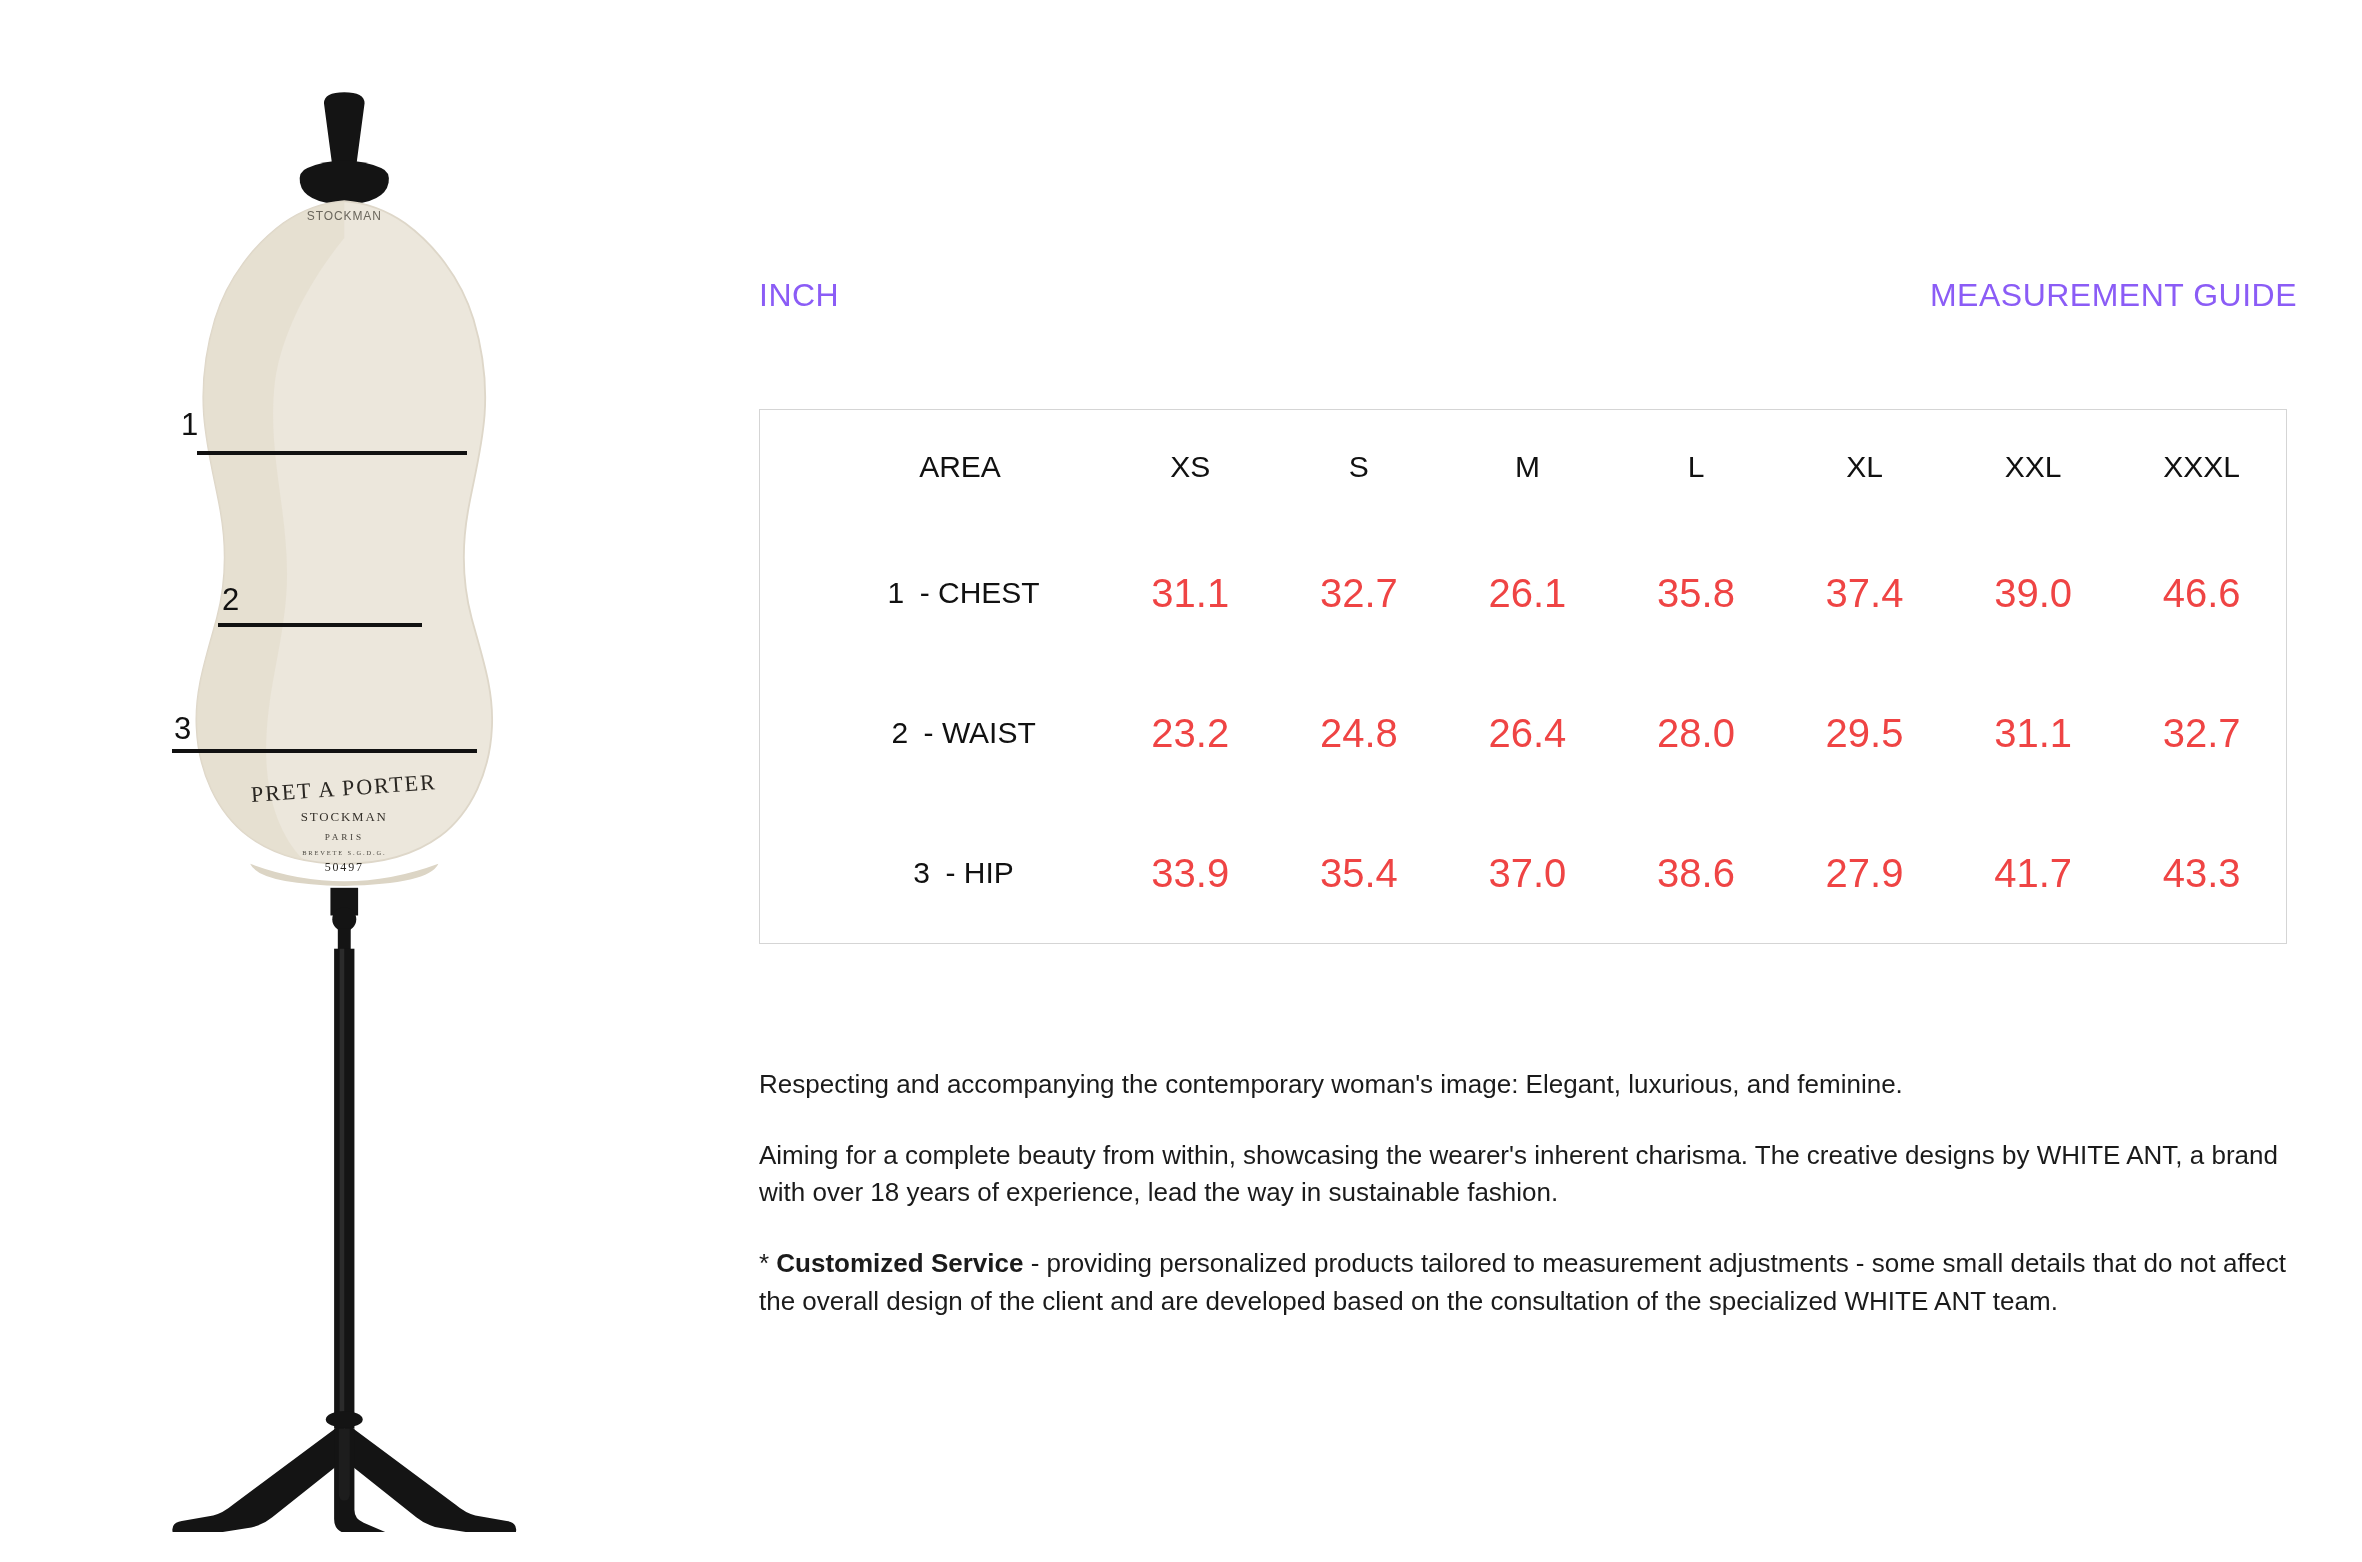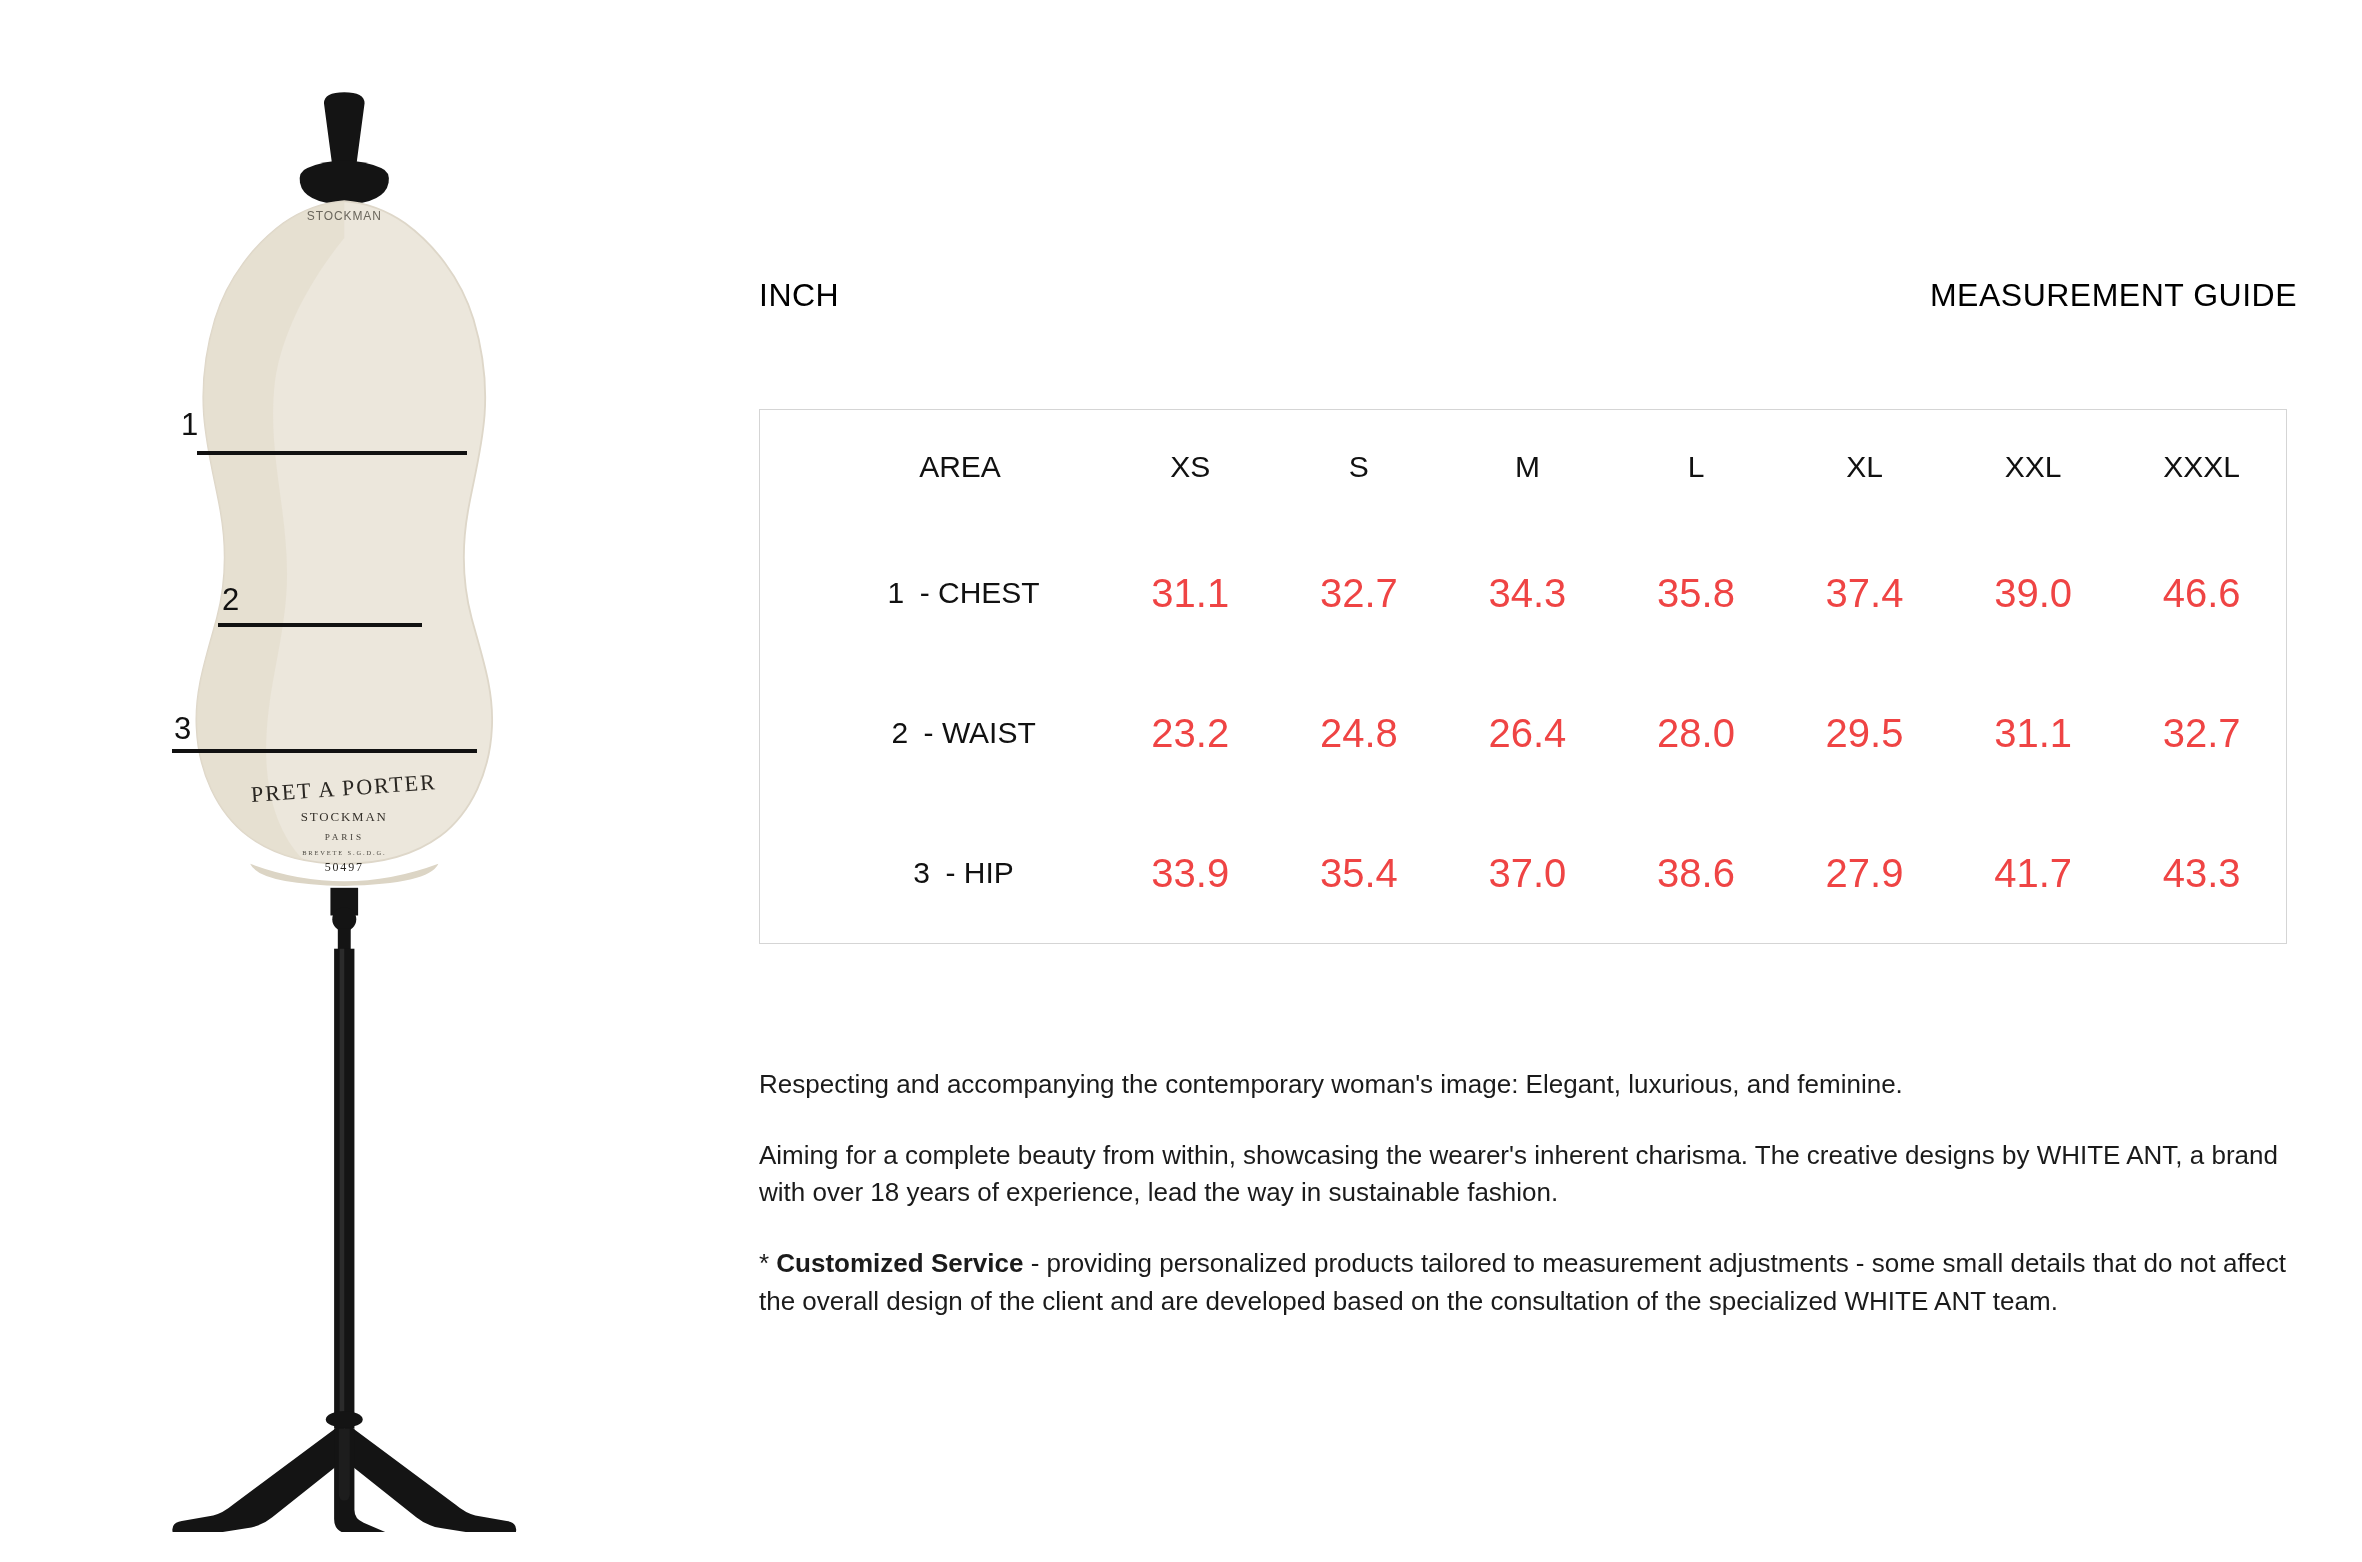--- a/index.html
+++ b/index.html
@@ -75,21 +75,21 @@
     top: 277px;
     width: 1538px;
     display: flex;
     justify-content: space-between;
     align-items: baseline;
   }
   .unit-label,
   .guide-title {
     font-size: 32px;
     letter-spacing: 0.5px;
-    color: #000000;
+    color: #8b5cf6;
     font-family: "Liberation Sans", sans-serif;
   }
 
   .size-table-wrap {
     position: absolute;
     left: 30px;
     top: 409px;
     width: 1528px;
     height: 535px;
     border: 1.8px solid #d5d5d5;
@@ -257,21 +257,21 @@
           </tr>
         </thead>
         <tbody>
           <tr>
             <td class="area-cell">
               <span class="idx">1</span>
               <span>- CHEST</span>
             </td>
             <td>31.1</td>
             <td>32.7</td>
-            <td>34.3</td>
+            <td>26.1</td>
             <td>35.8</td>
             <td>37.4</td>
             <td>39.0</td>
             <td>46.6</td>
           </tr>
           <tr>
             <td class="area-cell">
               <span class="idx">2</span>
               <span>- WAIST</span>
             </td>

